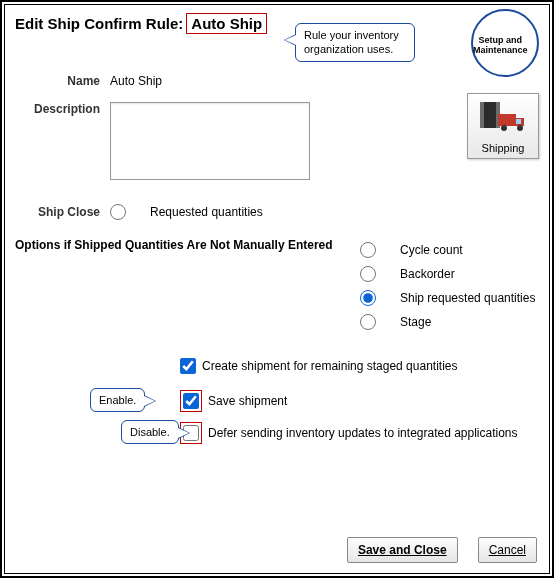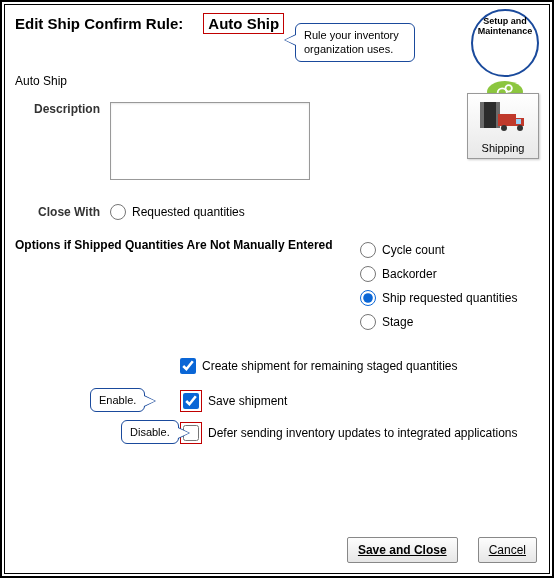--- a/index.html
+++ b/index.html
@@ -20,21 +20,21 @@
     width: 100%;
     height: 100%;
     border: 1px solid #000;
     position: relative;
     padding: 8px 10px;
     overflow: hidden;
   }
   .title-row {
     display: flex;
     align-items: center;
-    gap: 20px;
+    gap: 3px;
   }
   .page-title {
     font-size: 15px;
     font-weight: bold;
   }
   .highlight-box {
     border: 1px solid #c00000;
     padding: 1px 4px;
     display: inline-block;
   }
@@ -100,21 +100,21 @@
     height: 78px;
     resize: none;
     border: 1px solid #999;
     font-family: inherit;
     font-size: 12px;
     box-shadow: inset 0 1px 2px rgba(0,0,0,0.1);
   }
   .radio-row {
     display: flex;
     align-items: center;
-    gap: 6px;
+    gap: 24px;
     margin: 4px 0;
   }
   input[type=radio], input[type=checkbox] {
     width: 16px; height: 16px;
     margin: 0;
     accent-color: #0a66d6;
   }
   .section-heading {
     font-weight: bold;
     font-size: 12px;
@@ -155,21 +155,21 @@
   .btn.primary { font-weight: bold; text-decoration: underline; }
   .btn.secondary { text-decoration: underline; }
   
   .badge-circle {
     position: absolute;
     top: 4px; right: 10px;
     width: 68px; height: 68px;
     border: 2px solid #1a4a9c;
     border-radius: 50%;
     display: flex;
-    flex-direction: column;
+    flex-direction: row;
     align-items: center;
     justify-content: flex-start;
     padding-top: 6px;
     font-size: 9px;
     font-weight: bold;
     text-align: center;
     line-height: 1.1;
     gap: 40px;
   }
   .badge-circle .gear-circle {
@@ -229,30 +229,31 @@
         <rect x="20" y="14" width="18" height="12" fill="#c0392b"></rect>
         <rect x="36" y="18" width="10" height="8" fill="#c0392b"></rect>
         <rect x="38" y="19" width="5" height="5" fill="#9ad0f5"></rect>
         <circle cx="26" cy="28" r="3" fill="#333"></circle>
         <circle cx="42" cy="28" r="3" fill="#333"></circle>
       </svg>
       <div>Shipping</div>
     </div>
 
     <div class="form-row" style="margin-top:40px;">
+      <div class="label">Name</div>
       <div class="value-text">Auto Ship</div>
     </div>
 
     <div class="form-row">
       <div class="label">Description</div>
       <textarea class="desc" style=""></textarea>
     </div>
 
     <div class="form-row" style="align-items:center; margin-top:20px;">
-      <div class="label">Close With</div>
+      <div class="label">Ship Close</div>
       <div>
         <div class="radio-row">
           <input type="radio" name="shipwith" style="">
           <span>Requested quantities</span>
         </div>
       </div>
     </div>
 
     <div class="section-heading">Options if Shipped Quantities Are Not Manually Entered</div>
 

